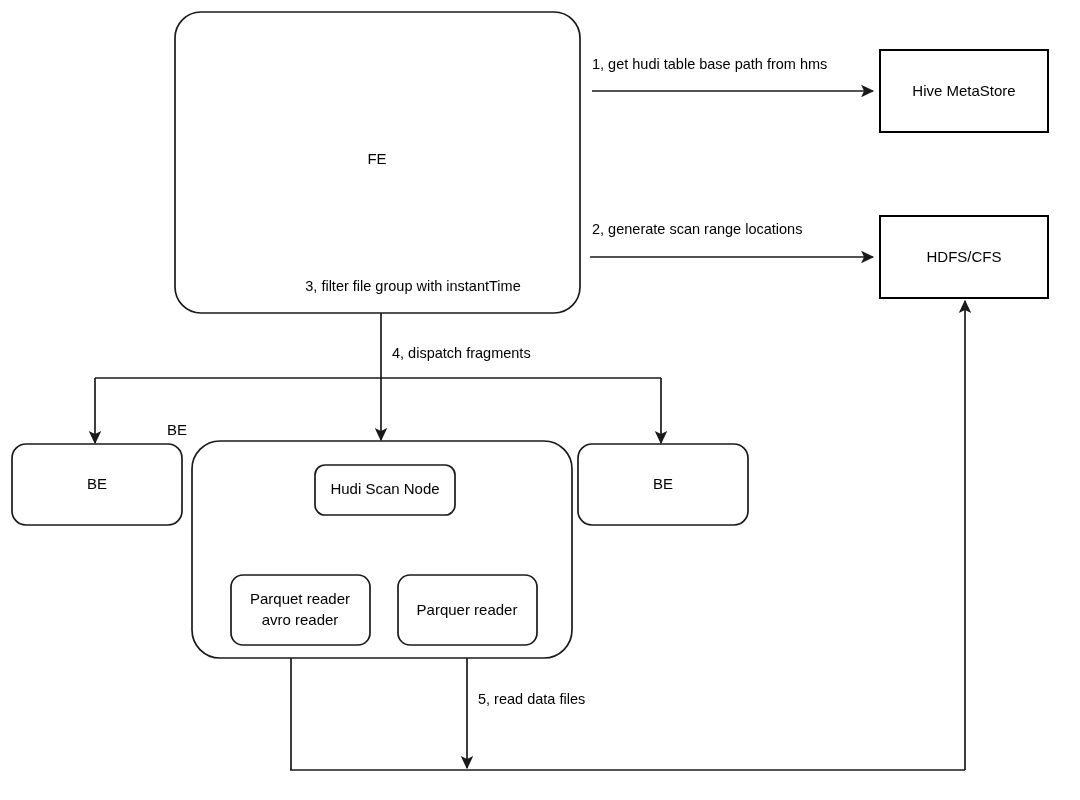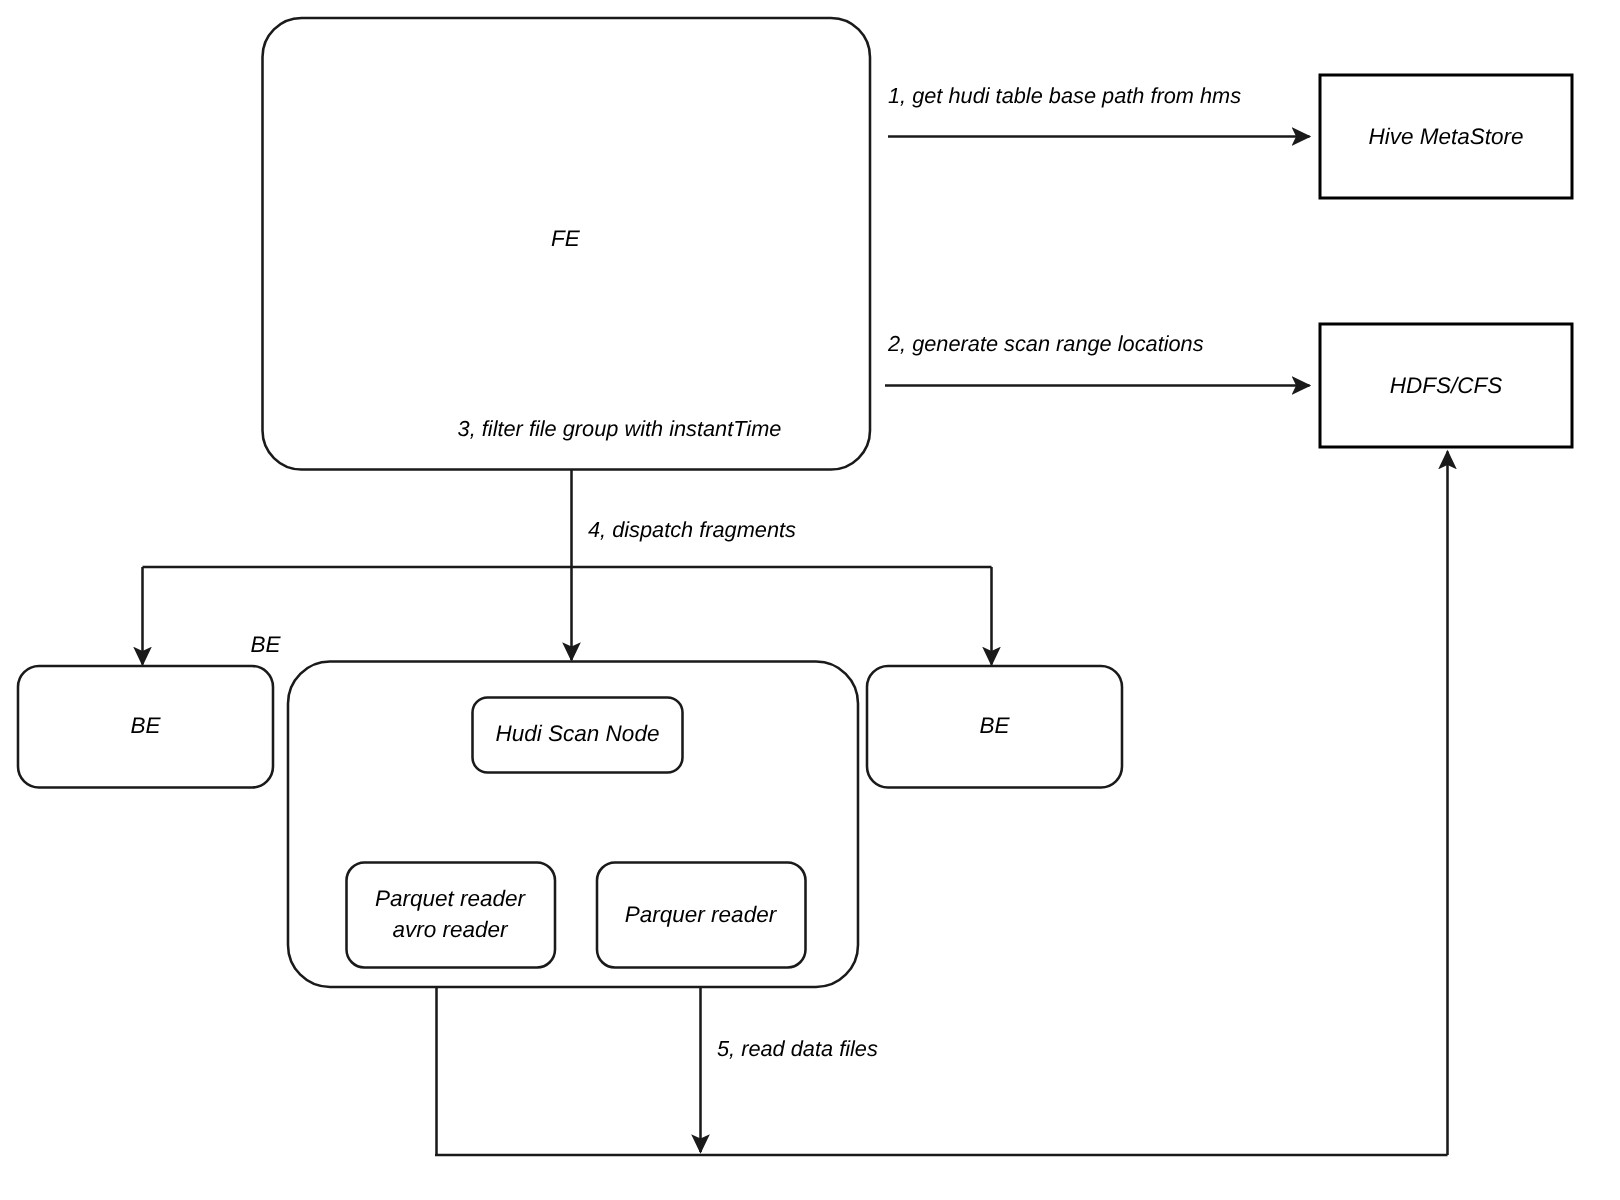--- a/index.html
+++ b/index.html
@@ -13,21 +13,20 @@
     height: 800px;
     font-family: "Liberation Sans", sans-serif;
     color: #000000;
     overflow: hidden;
   }
   #diagram-root {
     position: relative;
     width: 1080px;
     height: 696px;
     background: #ffffff;
-    font-style: italic;
   }
   svg.canvas {
     position: absolute;
     top: 0;
     left: 0;
     width: 1080px;
     height: 800px;
   }
   .node-shape {
     fill: #ffffff;

